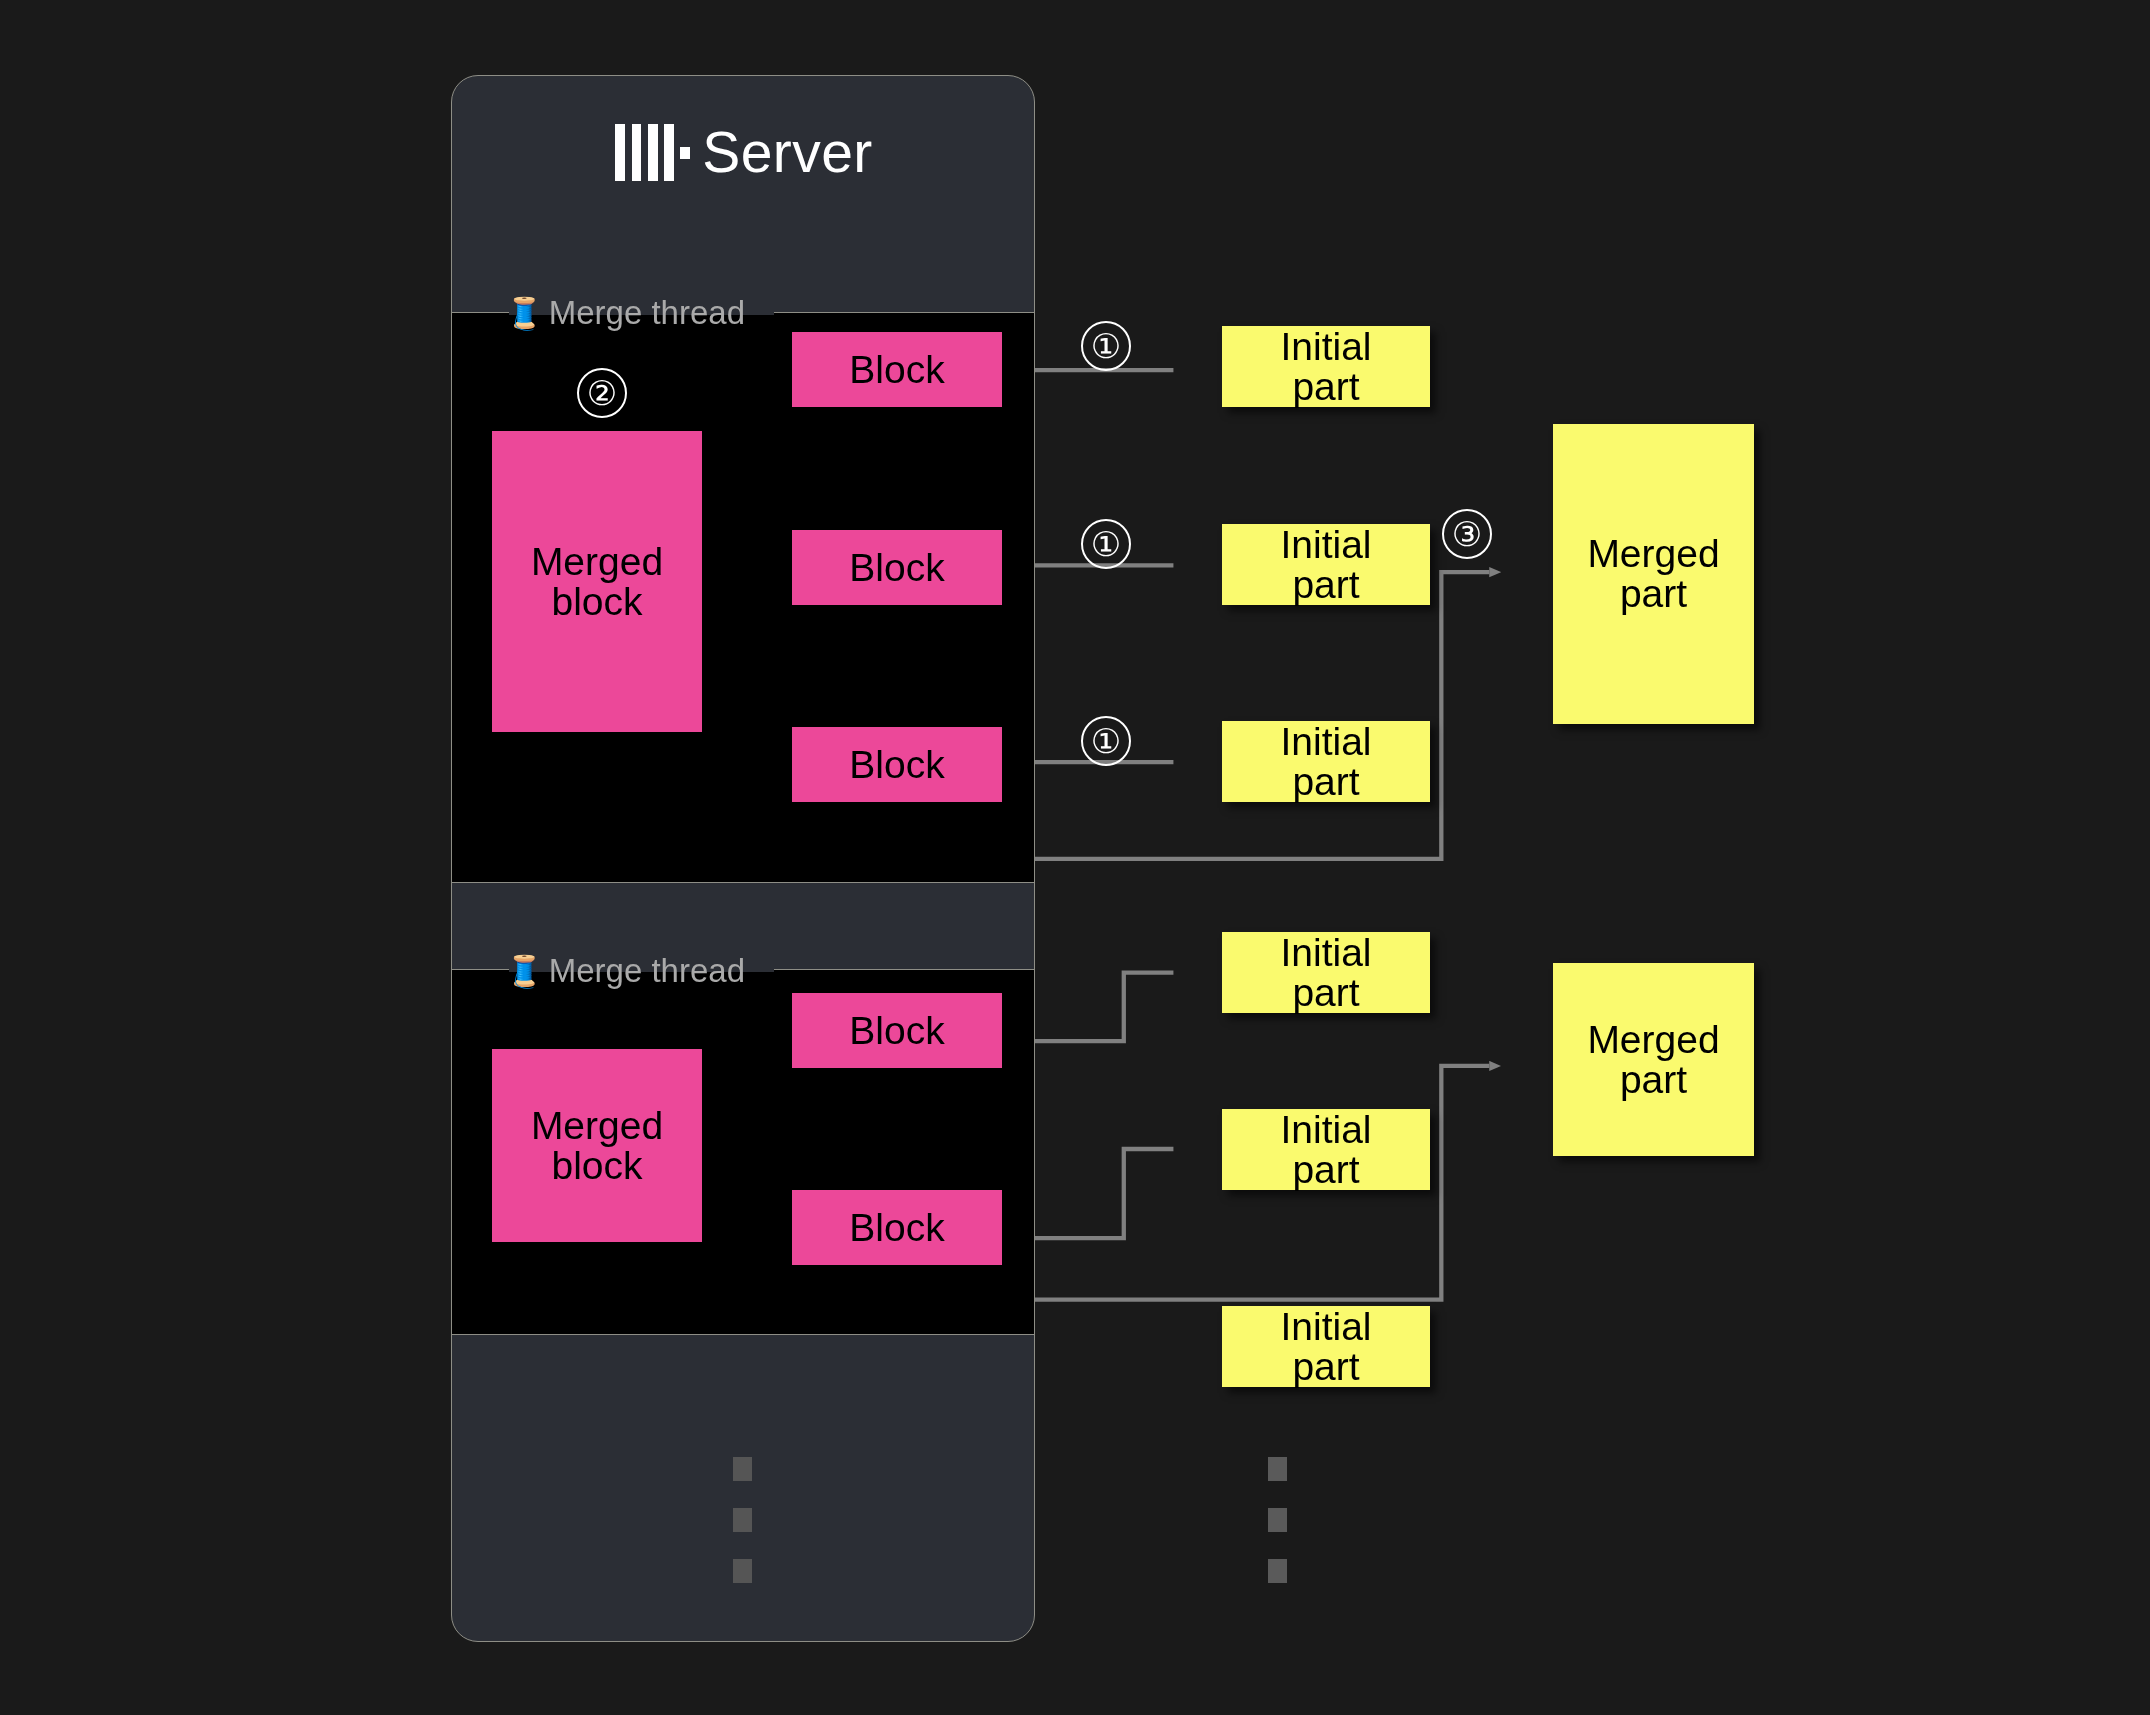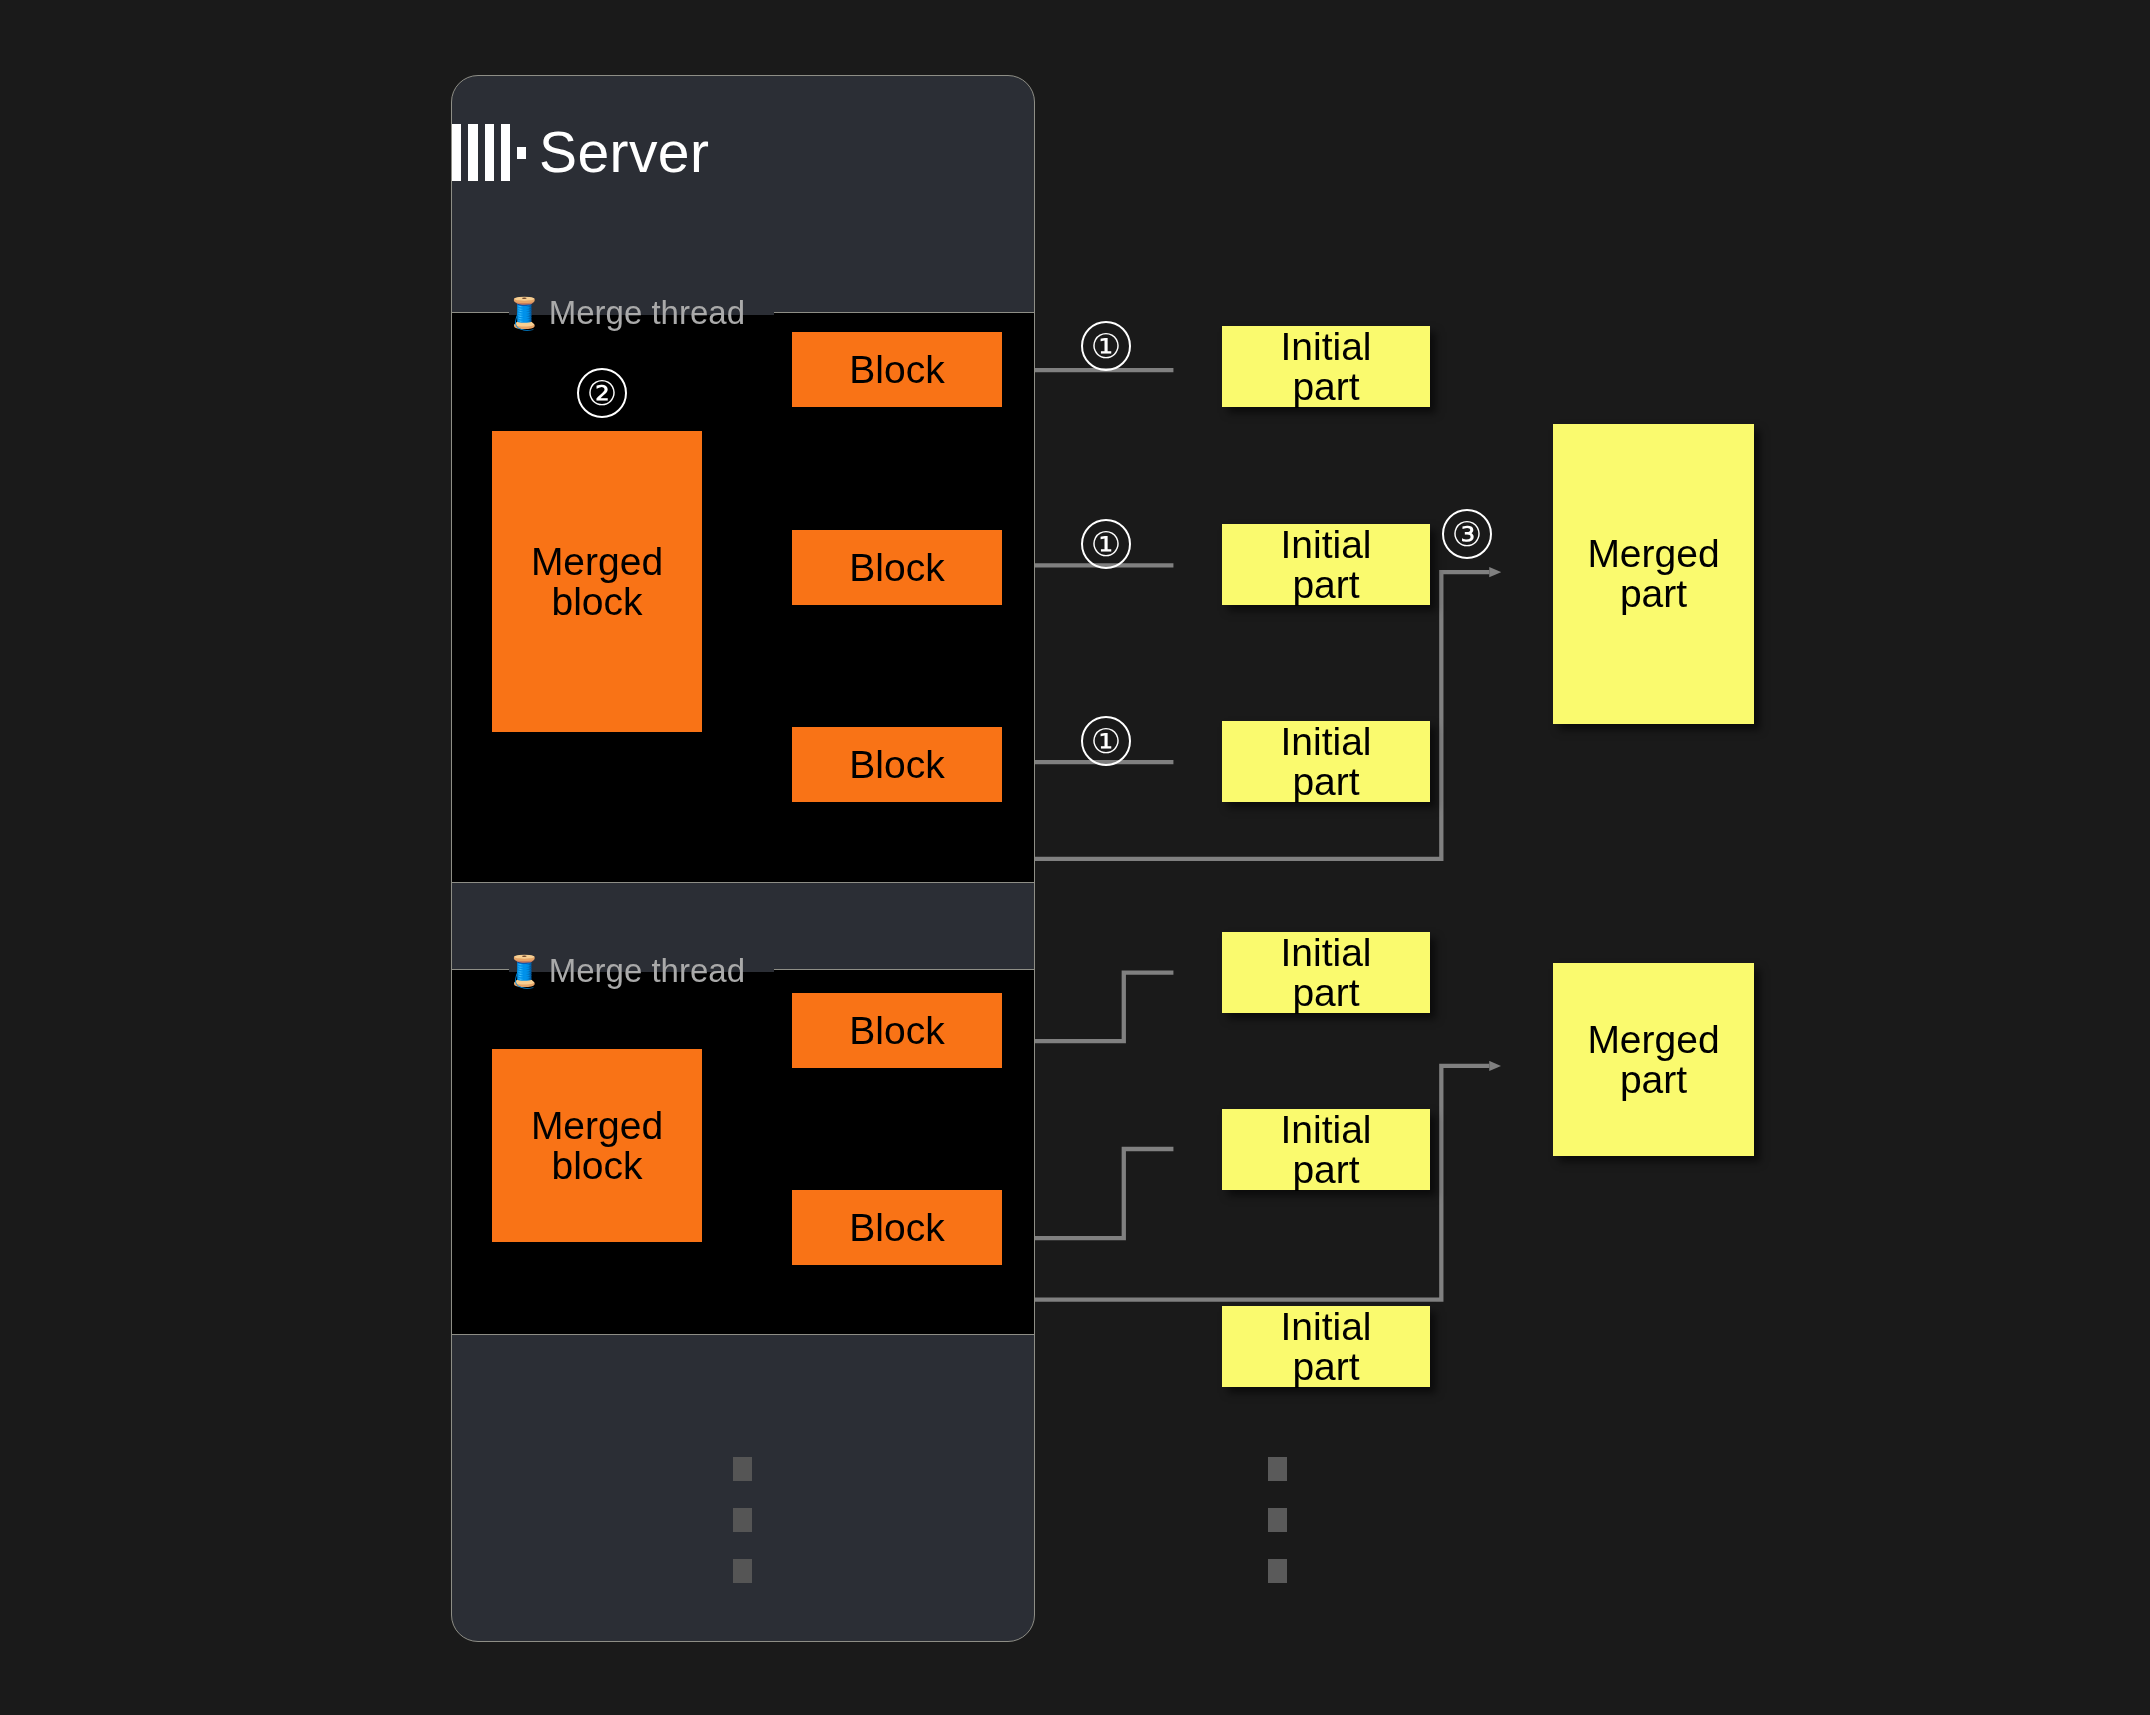--- a/index.html
+++ b/index.html
@@ -39,20 +39,21 @@
     border-radius: 27px;
     box-sizing: border-box;
   }
   .server-title {
     position: absolute;
     left: 0;
     top: 43px;
     width: 584px;
     display: flex;
     align-items: center;
+    justify-content: center;
     gap: 22px;
     color: #ffffff;
     font-size: 57px;
     font-weight: 400;
     letter-spacing: 0.4px;
   }
   .ch-logo {
     display: inline-block;
     width: 65px;
     height: 57px;
@@ -117,21 +118,21 @@
     box-sizing: border-box;
     display: flex;
     align-items: center;
     justify-content: center;
     text-align: center;
     color: #000000;
     font-size: 39px;
     line-height: 1.02;
     box-shadow: 6px 6px 7.7px rgba(0,0,0,0.55);
   }
-  .box.blue { background: #f97316; }
+  .box.blue { background: #ec4899; }
   .box.yellow { background: #fafa6e; margin-left: 48px; }
 
   
   .blk-1 { left: 792px; top: 332px; width: 210px; height: 75px; }
   .blk-2 { left: 792px; top: 530px; width: 210px; height: 75px; }
   .blk-3 { left: 792px; top: 727px; width: 210px; height: 75px; }
   
   .mblk-1 { left: 492px; top: 431px; width: 210px; height: 301px; }
 
   

